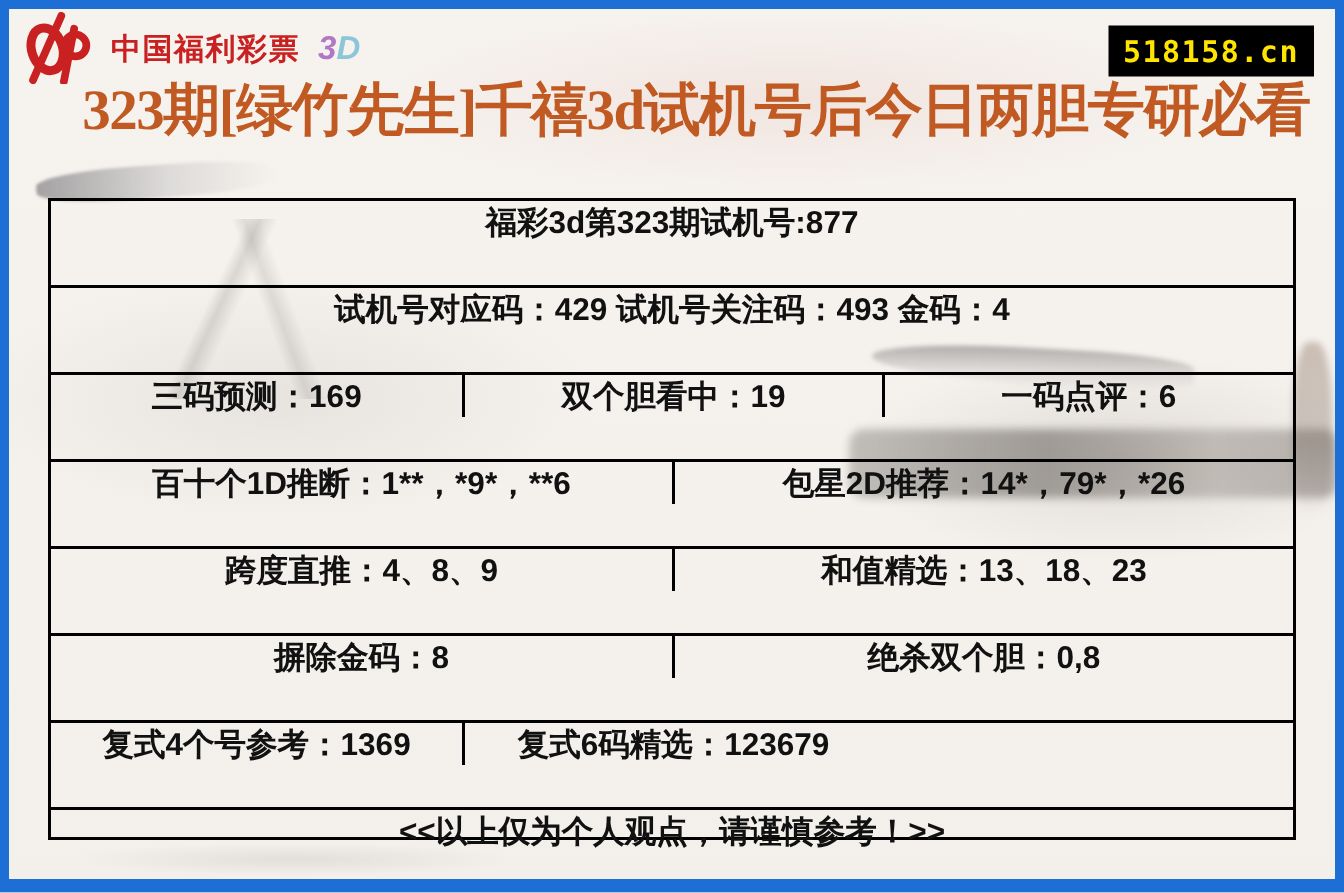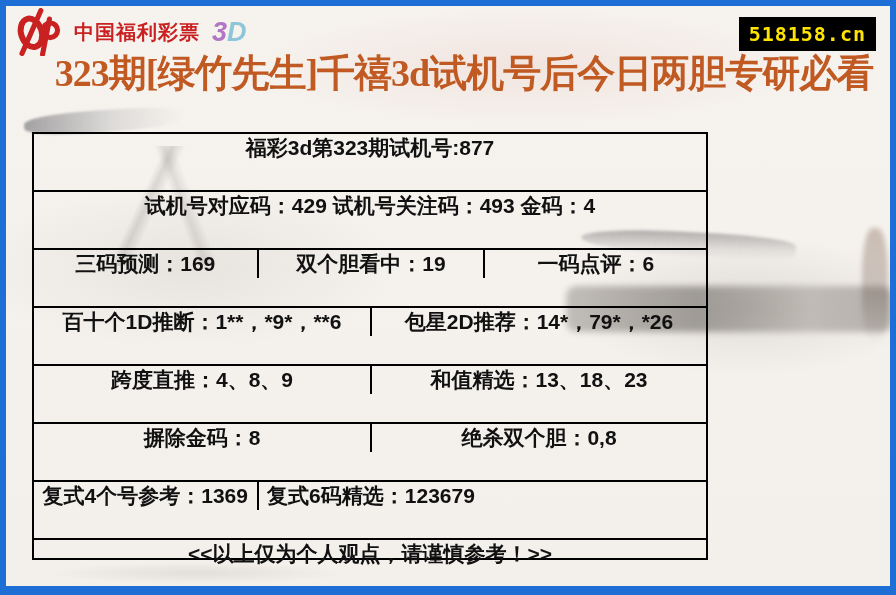--- a/index.html
+++ b/index.html
@@ -40,40 +40,40 @@
       linear-gradient(115deg, transparent 42%, rgba(120,115,110,0.22) 45%, transparent 49%),
       linear-gradient(70deg, transparent 55%, rgba(120,115,110,0.18) 58%, transparent 62%);
     filter:blur(0.5px);}
   .tex-bottom-wash{left:40px;top:556px;width:300px;height:22px;
     background:radial-gradient(ellipse, rgba(150,145,140,0.18), transparent 70%);}
 
   
   .logo{position:absolute;left:8px;top:2px;display:flex;align-items:center;gap:8px;}
   .emblem{width:52px;height:48px;}
   .brand{font-size:20px;font-weight:bold;color:#c92121;letter-spacing:1px;}
-  .brand-3d{font-size:27px;font-weight:bold;font-style:italic;margin-left:4px;}
+  .brand-3d{font-size:22px;font-weight:bold;font-style:italic;margin-left:4px;}
   .brand-3d .c3{color:#b277c4;}
   .brand-3d .cd{color:#8cc6d8;}
   .badge{
     position:absolute;right:14px;top:11px;
     background:#000;color:#ffe400;
     font-family:"DejaVu Sans Mono","Liberation Mono",monospace;
     font-weight:bold;font-size:20px;
     padding:5px 10px;letter-spacing:1px;
   }
   
   .page-title{
     position:absolute;left:0;top:42px;width:100%;
     text-align:center;white-space:nowrap;
     font-family:"Liberation Serif","DejaVu Serif",serif;
     font-size:38px;font-weight:600;color:#c05a22;letter-spacing:-1px;padding-left:16px;
   }
   
   .ptable{
-    position:absolute;left:26px;top:126px;width:676px;height:428px;
+    position:absolute;left:26px;top:126px;width:832px;height:428px;
     box-sizing:border-box;border:2px solid #000;
     display:grid;grid-template-rows:repeat(9,1fr);gap:28px;
   }
   .trow{display:grid;border-top:2px solid #000;}
   .trow:first-child{border-top:none;}
   .trow.full{grid-template-columns:1fr;}
   .trow.halves{grid-template-columns:1fr 1fr;}
   .trow.thirds{grid-template-columns:1fr 1.02fr 1fr;}
   .cell{
     display:flex;align-items:center;justify-content:center;

